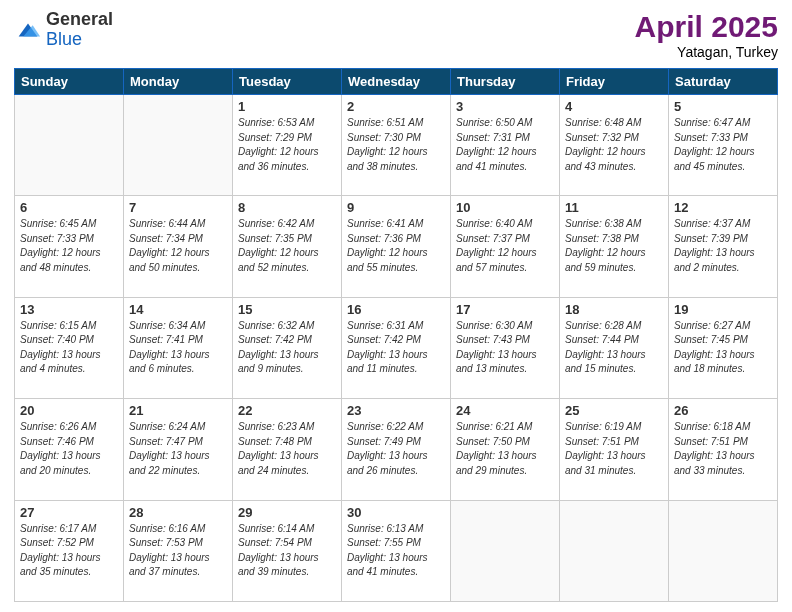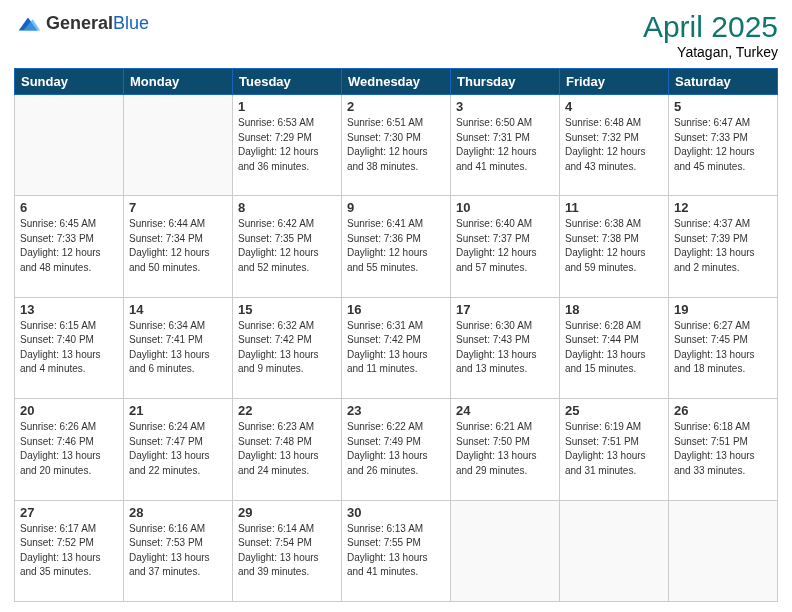--- a/index.html
+++ b/index.html
@@ -23,20 +23,21 @@
       align-items: flex-start;
       margin-bottom: 8px;
     }
     .logo {
       display: flex;
       align-items: center;
       gap: 4px;
     }
     .logo-text {
       display: flex;
+      flex-direction: column;
       line-height: 1.1;
     }
     .logo-general {
       font-size: 18px;
       font-weight: bold;
       color: #333;
     }
     .logo-blue {
       font-size: 18px;
       font-weight: normal;
@@ -44,22 +45,22 @@
     }
     .logo-icon {
       width: 28px;
       height: 28px;
     }
     .header-right {
       text-align: right;
     }
     .month-title {
       font-size: 30px;
-      color: #0f766e;
-      font-weight: normal;
+      color: #701a75;
+      font-weight: bold;
     }
     .location {
       font-size: 14px;
       color: #000000;
     }
     .calendar {
       flex: 1;
       border: 1px solid #ccc;
       border-collapse: collapse;
       width: 100%;
@@ -87,20 +88,21 @@
     .day-number {
       font-size: 13px;
       font-weight: bold;
       display: block;
       margin-bottom: 2px;
     }
     .day-info {
       font-size: 10px;
       color: #333;
       line-height: 1.45;
+      font-style: italic;
     }
   </style>
 </head>
 <body>
 
 <div class="page">
   <div class="header">
     <div class="logo">
       <svg class="logo-icon" viewBox="0 0 30 30" xmlns="http://www.w3.org/2000/svg">
         <polygon points="5,22 15,8 25,22" fill="#1565c0"></polygon>

